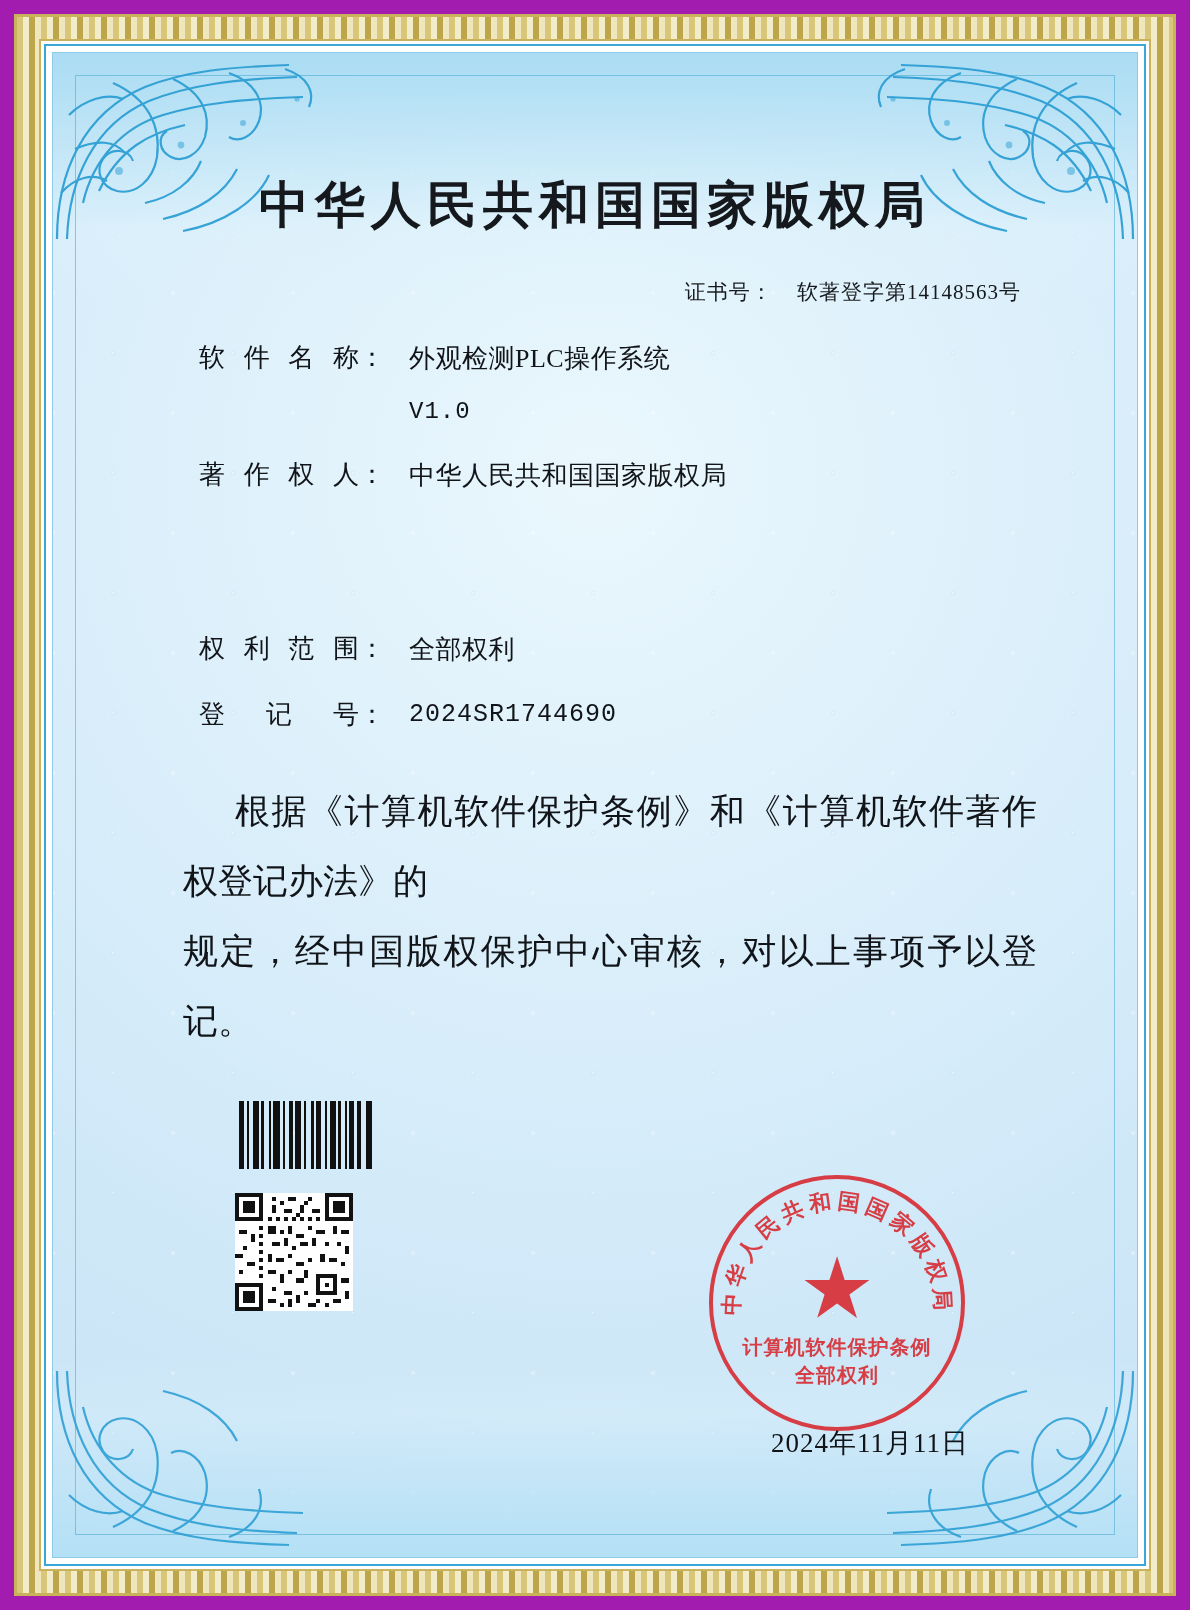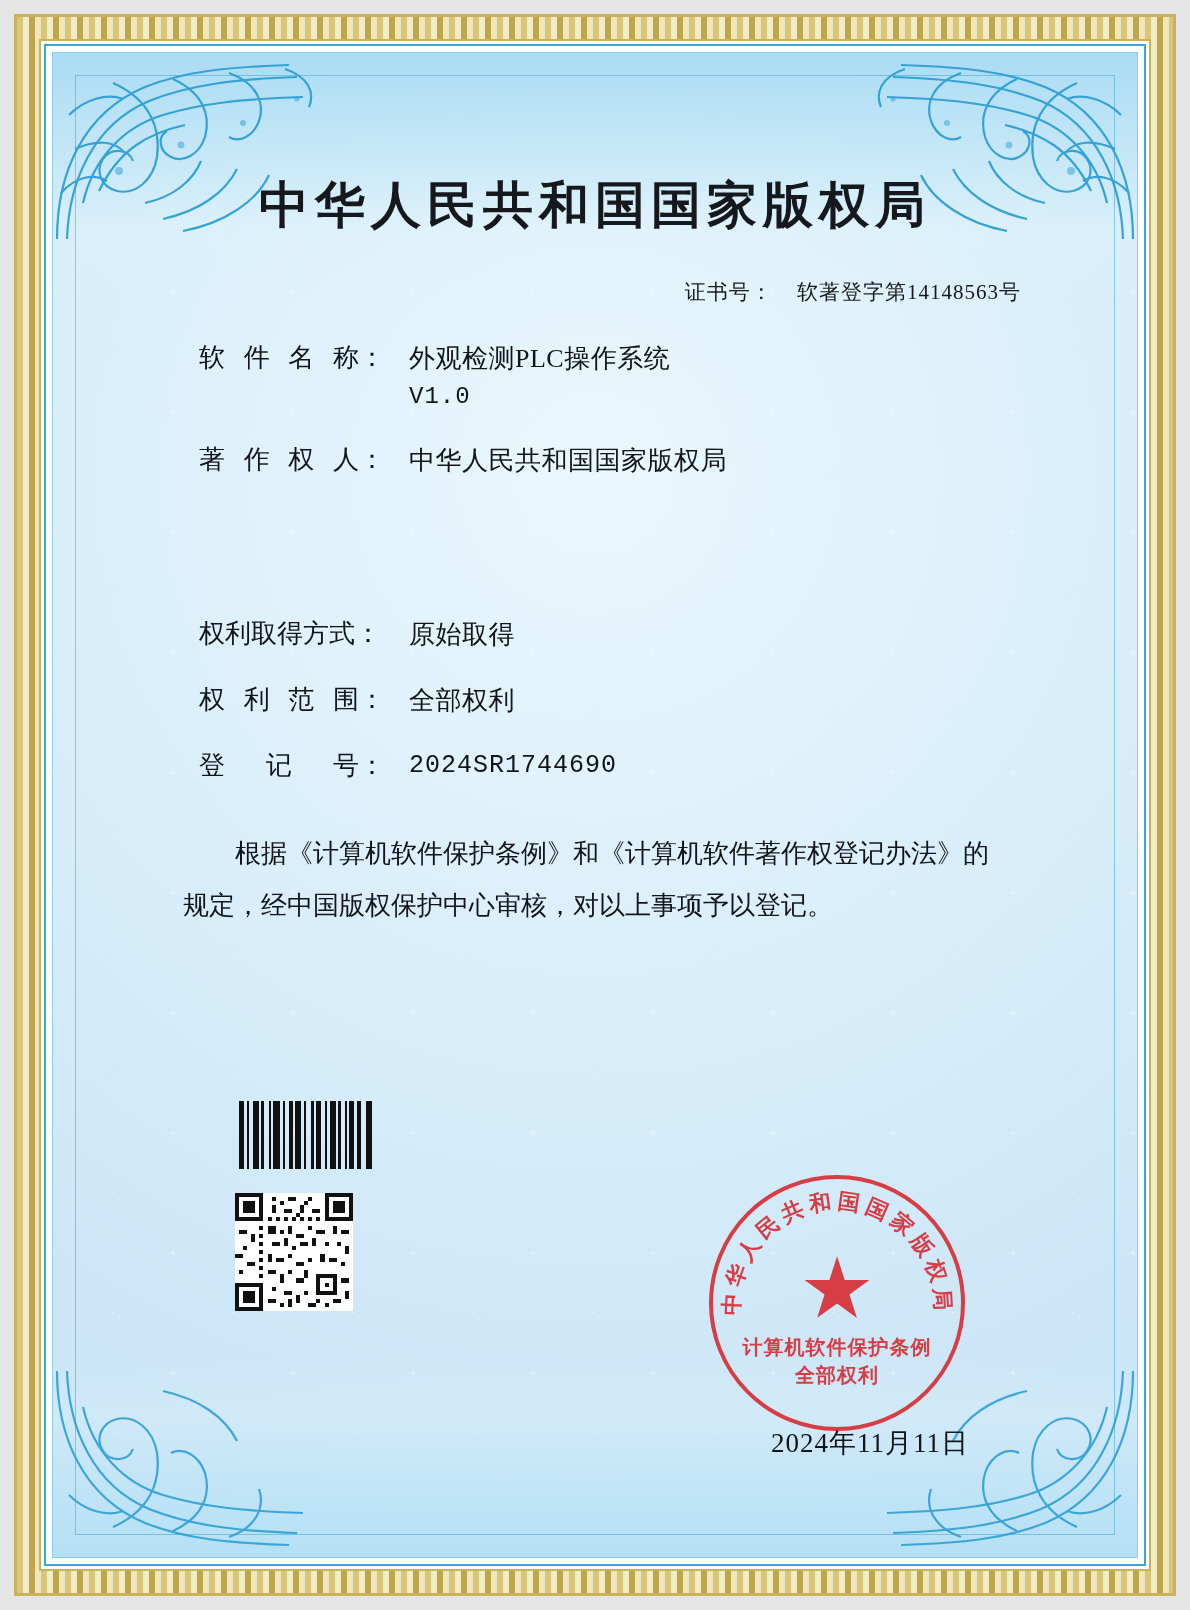--- a/index.html
+++ b/index.html
@@ -8,21 +8,21 @@
     background: #ffffff;
   }
   body {
     font-family: "Liberation Serif", "DejaVu Serif", serif;
   }
   .certificate {
     position: relative;
     width: 1190px;
     height: 1610px;
     overflow: hidden;
-    background: #e5e5e5;
+    background: #a21caf;
     box-sizing: border-box;
   }
 
   
   .border-outer {
     position: absolute;
     left: 14px; top: 14px; right: 14px; bottom: 14px;
     border: 3px solid #c9b25a;
     box-sizing: border-box;
     background:
@@ -172,33 +172,33 @@
   .field-label.spaced > span { display: inline-block; }
   .field-value {
     letter-spacing: 0.5px;
     line-height: 1.45;
   }
   .field-value .v-sub {
     display: block;
     font-family: "Liberation Mono", "DejaVu Sans Mono", monospace;
     font-size: 24px;
     letter-spacing: 1px;
-    margin-top: 2px;
+    margin-top: 17px;
   }
   .mono {
     font-family: "Liberation Mono", "DejaVu Sans Mono", monospace;
     font-size: 25px;
     letter-spacing: 1px;
   }
   .gap-block { height: 108px; }
 
   .statement {
     margin-top: 44px;
     padding: 0 40px 0 70px;
-    font-size: 26px;
+    font-size: 35px;
     line-height: 2.0;
     color: #111418;
     text-align: justify;
   }
   .statement p { margin: 0; }
   .statement .indent { text-indent: 52px; }
 
   
   .barcode {
     position: absolute;
@@ -395,24 +395,20 @@
             <span>著</span>
             <span>作</span>
             <span>权</span>
             <span>人：</span>
           </div>
           <div class="field-value">中华人民共和国国家版权局</div>
         </div>
 
         <div class="gap-block"></div>
 
-        <div class="field-row">
-          <div class="field-label">权利取得方式：</div>
-          <div class="field-value">原始取得</div>
-        </div>
 
         <div class="field-row">
           <div class="field-label spaced">
             <span>权</span>
             <span>利</span>
             <span>范</span>
             <span>围：</span>
           </div>
           <div class="field-value">全部权利</div>
         </div>

